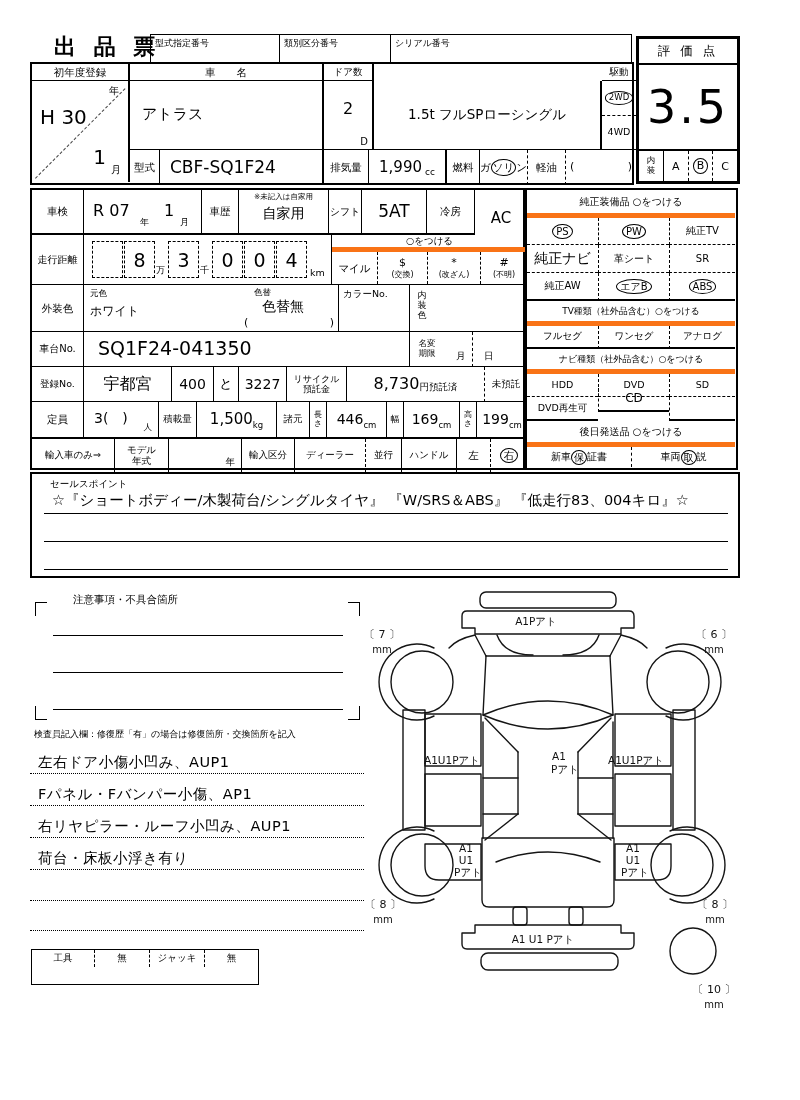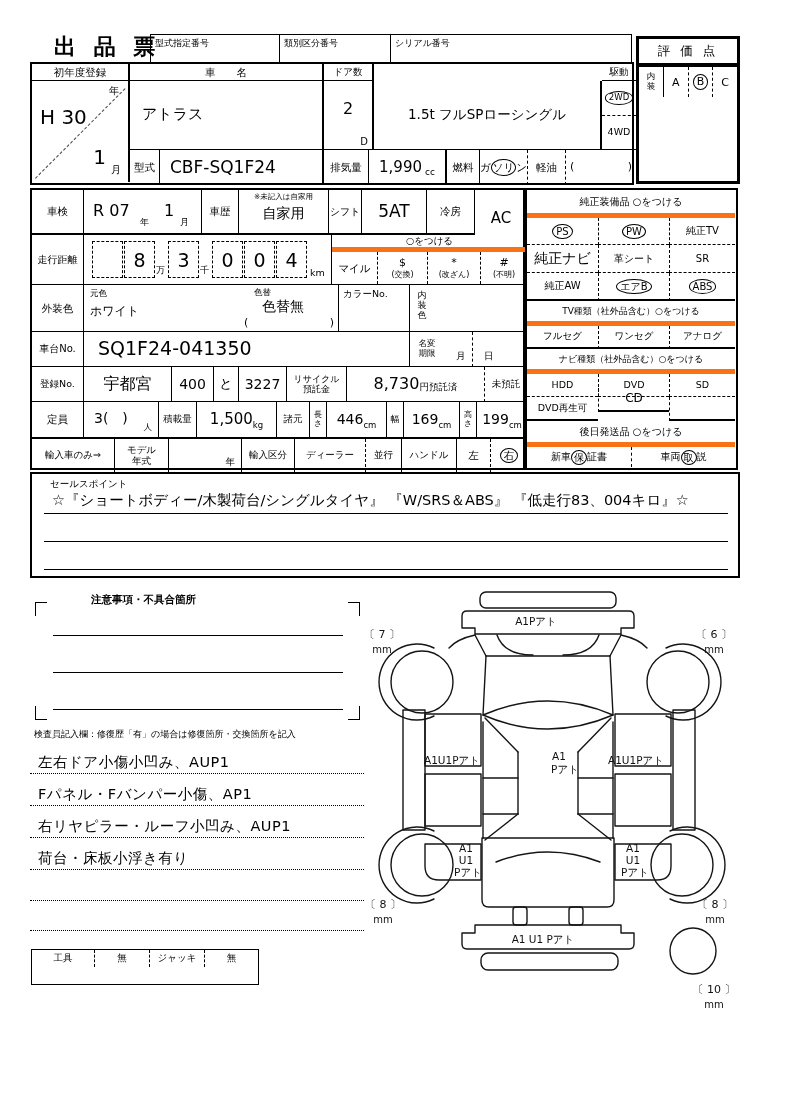--- a/index.html
+++ b/index.html
@@ -32,20 +32,21 @@
   <div class="a" style="left:54px;top:32px;font-size:22px;font-weight:bold;letter-spacing:5px">出 品 票</div>
   <div class="hbox" style="left:150px;top:34px;width:130px;height:38px">
     <span>型式指定番号</span></div>
   <div class="hbox" style="left:390px;top:34px;width:242px;height:38px">
     <span>シリアル番号</span></div>
   <div class="hbox" style="left:279px;top:34px;width:112px;height:38px">
     <span>類別区分番号</span></div>
 
   <div class="a" style="left:636px;top:36px;width:104px;height:148px;border:3px solid #000;display:flex;flex-direction:column">
     <div style="height:26px;border-bottom:2px solid #000;display:flex;align-items:center;justify-content:center;font-size:12.5px;letter-spacing:3px">評 価 点</div>
+    <div style="flex:1;display:flex;align-items:center;justify-content:center;font-size:46px;letter-spacing:3px">3.5</div>
     <div style="height:32px;border-top:2px solid #000;display:flex">
       <div style="width:24px;display:flex;align-items:center;justify-content:center">
         <span class="vert" style="width:11px;font-size:8.5px">内装</span>
         </div>
       <div style="flex:1;border-left:1px solid #000;display:flex;align-items:center;justify-content:center;font-size:11px">
         <span>A</span>
         </div>
       <div style="flex:1;border-left:1px dashed #000;display:flex;align-items:center;justify-content:center;font-size:11px">
         <span class="circled">B</span>
         </div>
@@ -315,21 +316,21 @@
     <div class="uline" style="left:12px;top:39px;width:684px"></div>
     <div class="uline" style="left:12px;top:67px;width:684px"></div>
     <div class="uline" style="left:12px;top:95px;width:684px"></div>
   </div>
 
   <div class="a" style="left:35px;top:593px;width:325px;height:127px">
     <div class="corner" style="left:0;top:9px;border-left:1.8px solid #000;border-top:1.8px solid #000"></div>
     <div class="corner" style="right:0;top:9px;border-right:1.8px solid #000;border-top:1.8px solid #000"></div>
     <div class="corner" style="left:0;bottom:0;border-left:1.8px solid #000;border-bottom:1.8px solid #000"></div>
     <div class="corner" style="right:0;bottom:0;border-right:1.8px solid #000;border-bottom:1.8px solid #000"></div>
-    <div class="a" style="left:52px;top:0;font-size:10.5px;font-weight:bold;background:#fff;padding:0 4px">注意事項・不具合箇所</div>
+    <div class="a" style="left:34px;top:0;font-size:10.5px;font-weight:normal;background:#fff;padding:0 4px">注意事項・不具合箇所</div>
     <div class="uline" style="left:18px;top:42px;width:290px"></div>
     <div class="uline" style="left:18px;top:79px;width:290px"></div>
     <div class="uline" style="left:18px;top:116px;width:290px"></div>
   </div>
 
   <div class="a" style="left:30px;top:728px;width:334px;height:212px">
     <div class="a" style="left:4px;top:0;font-size:9px;white-space:nowrap">検査員記入欄：修復歴「有」の場合は修復箇所・交換箇所を記入</div>
     <div class="insp-text" style="left:8px;top:25px">左右ドア小傷小凹み、AUP1</div>
     <div class="dotline" style="left:0;top:45px;width:334px"></div>
     <div class="insp-text" style="left:8px;top:57px">Fパネル・Fバンパー小傷、AP1</div>

